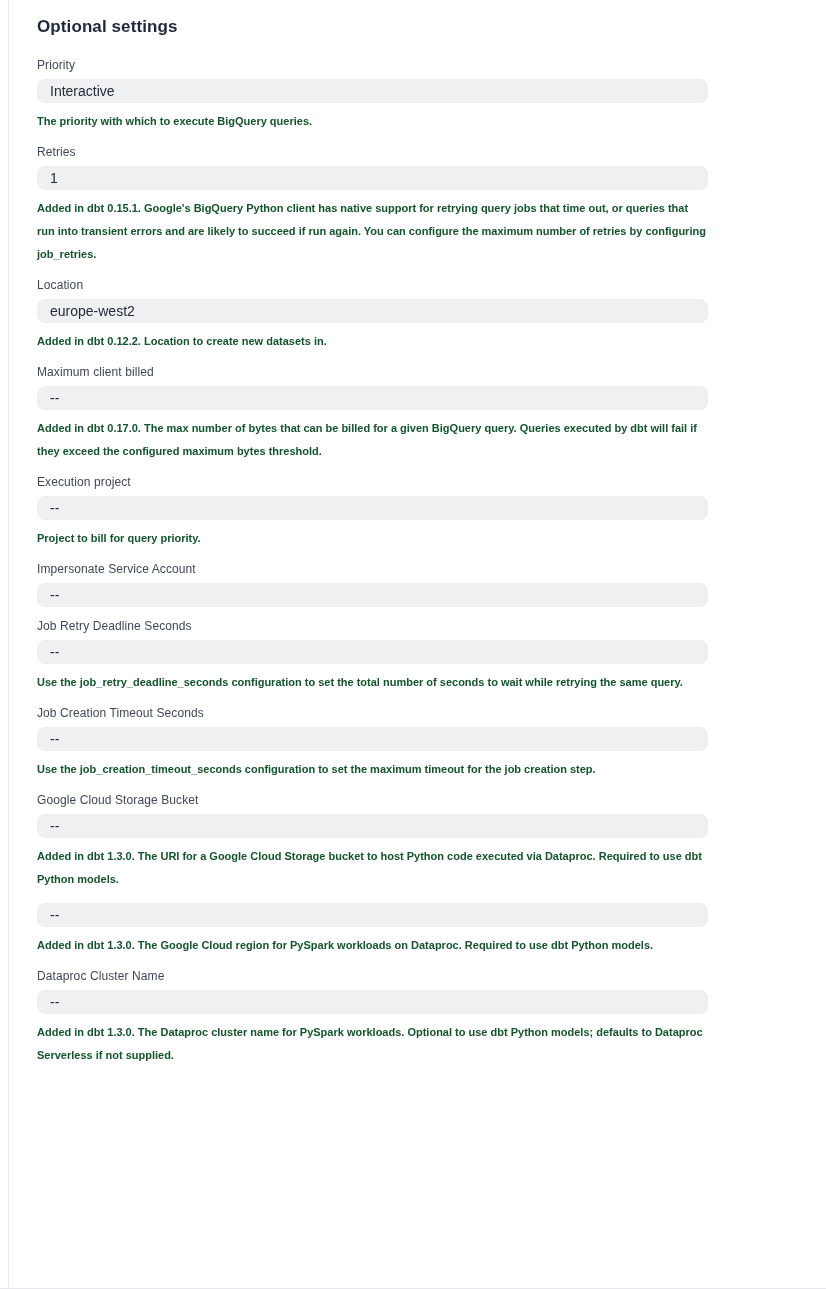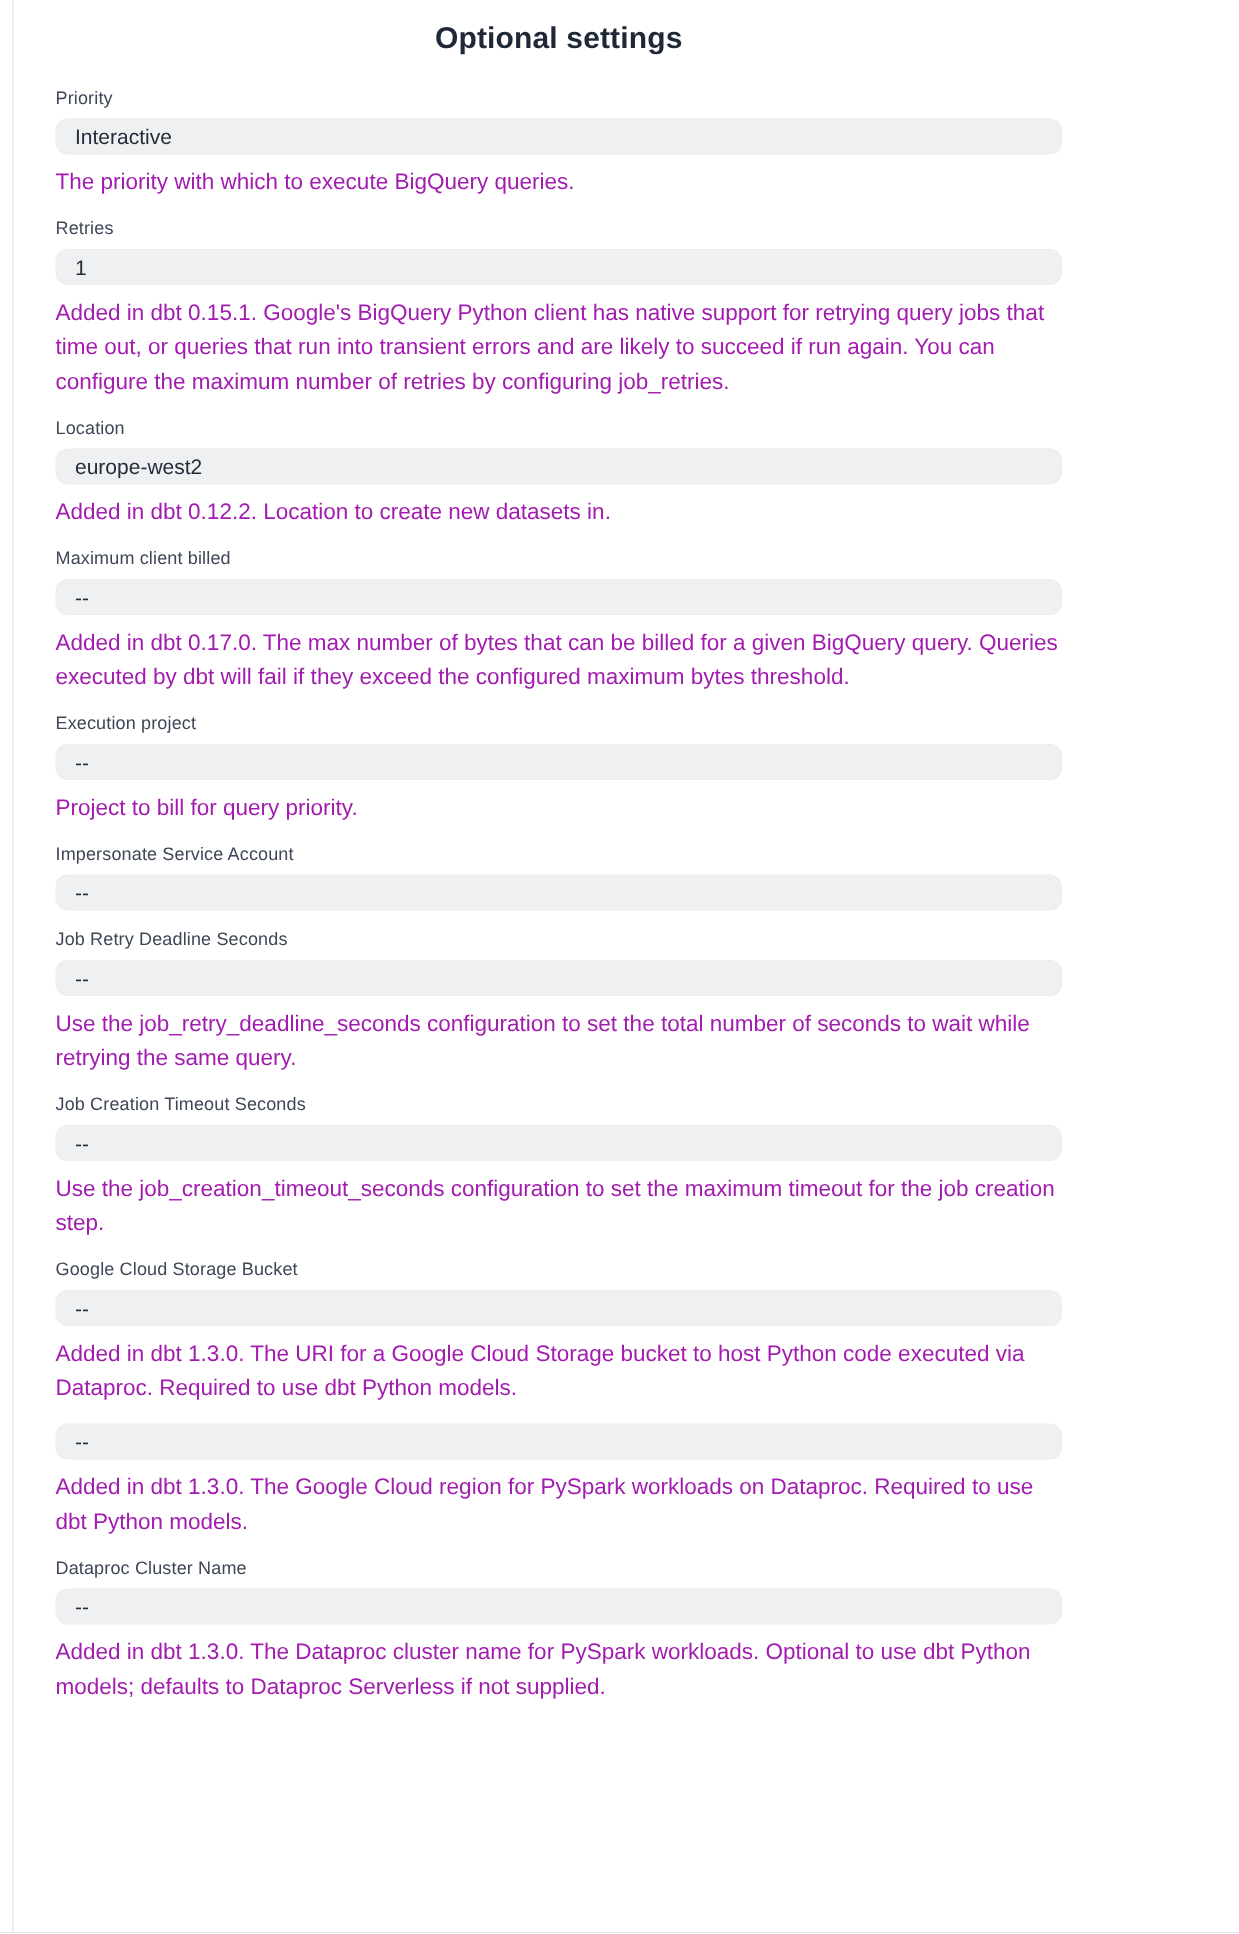--- a/index.html
+++ b/index.html
@@ -32,27 +32,26 @@
     height: 1px;
     background: #e7e9ed;
   }
   .content {
     position: absolute;
     left: 37px;
     top: 16px;
     width: 671px;
   }
   .page-title {
-    font-size: 20px;
+    font-size: 17px;
     line-height: 21px;
     font-weight: 700;
     color: #1e2837;
     margin: 0 0 21px 0;
     letter-spacing: 0.1px;
-    text-align: center;
   }
   .field {
     margin-bottom: 12px;
   }
   .field-label {
     display: block;
     font-size: 12px;
     line-height: 14px;
     font-weight: 400;
     color: #3e4757;
@@ -67,23 +66,24 @@
     border: 1px solid #eceef0;
     border-radius: 8px;
     padding: 0 12px;
     font-size: 14px;
     color: #242b39;
     font-family: inherit;
     outline: none;
   }
   .helper {
     margin: 7px 0 0 0;
-    font-size: 15px;
+    font-size: 11px;
     line-height: 23px;
-    color: #a21caf;
+    color: #14532d;
+    font-weight: bold;
   }
 </style>
 </head>
 <body>
 
 <div class="v-divider"></div>
 <div class="h-divider"></div>
 
 <div class="content">
   <h1 class="page-title">Optional settings</h1>

